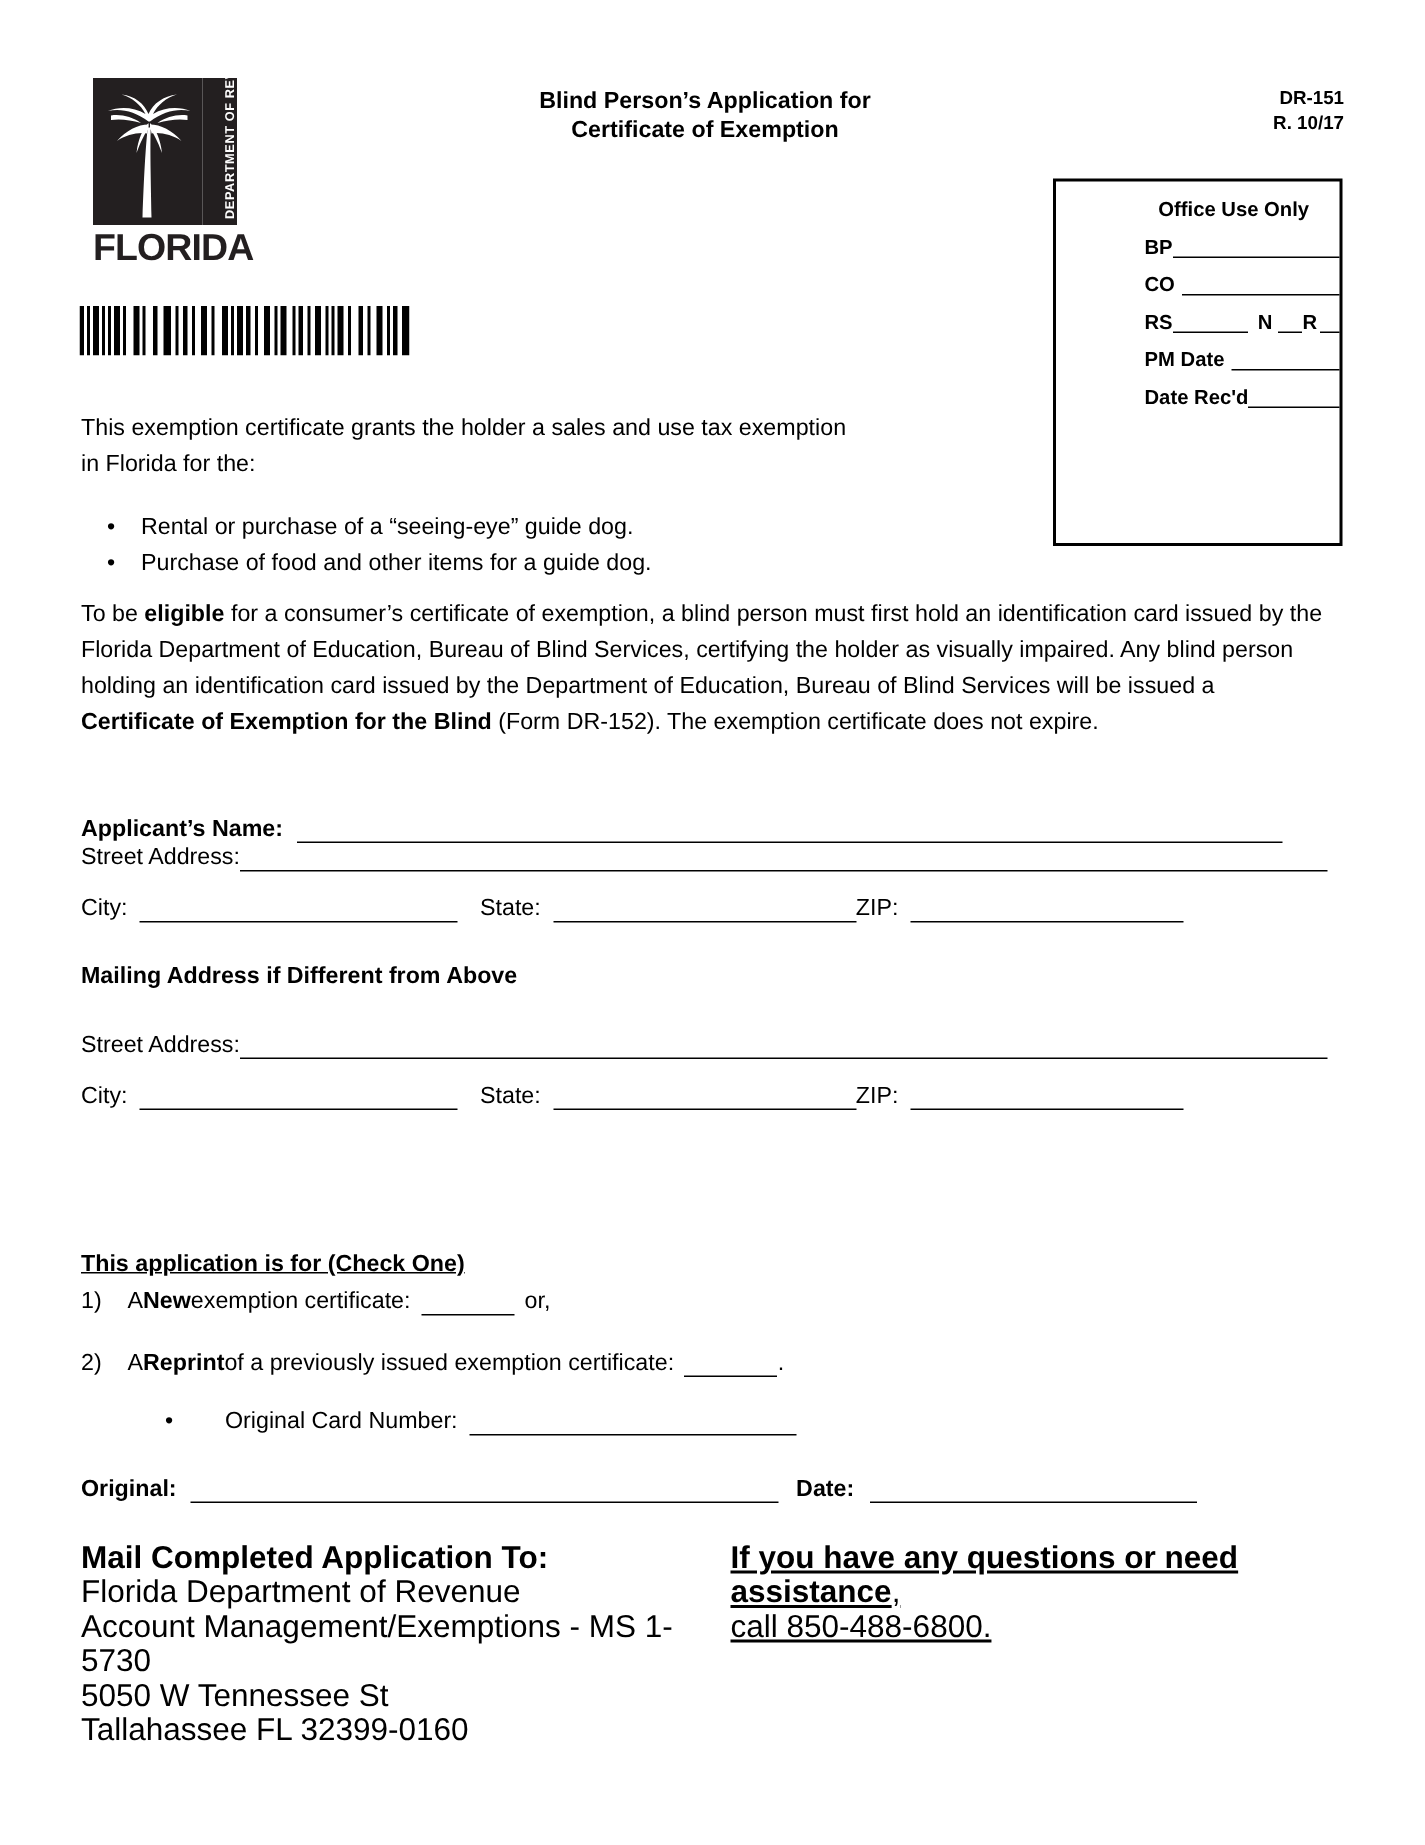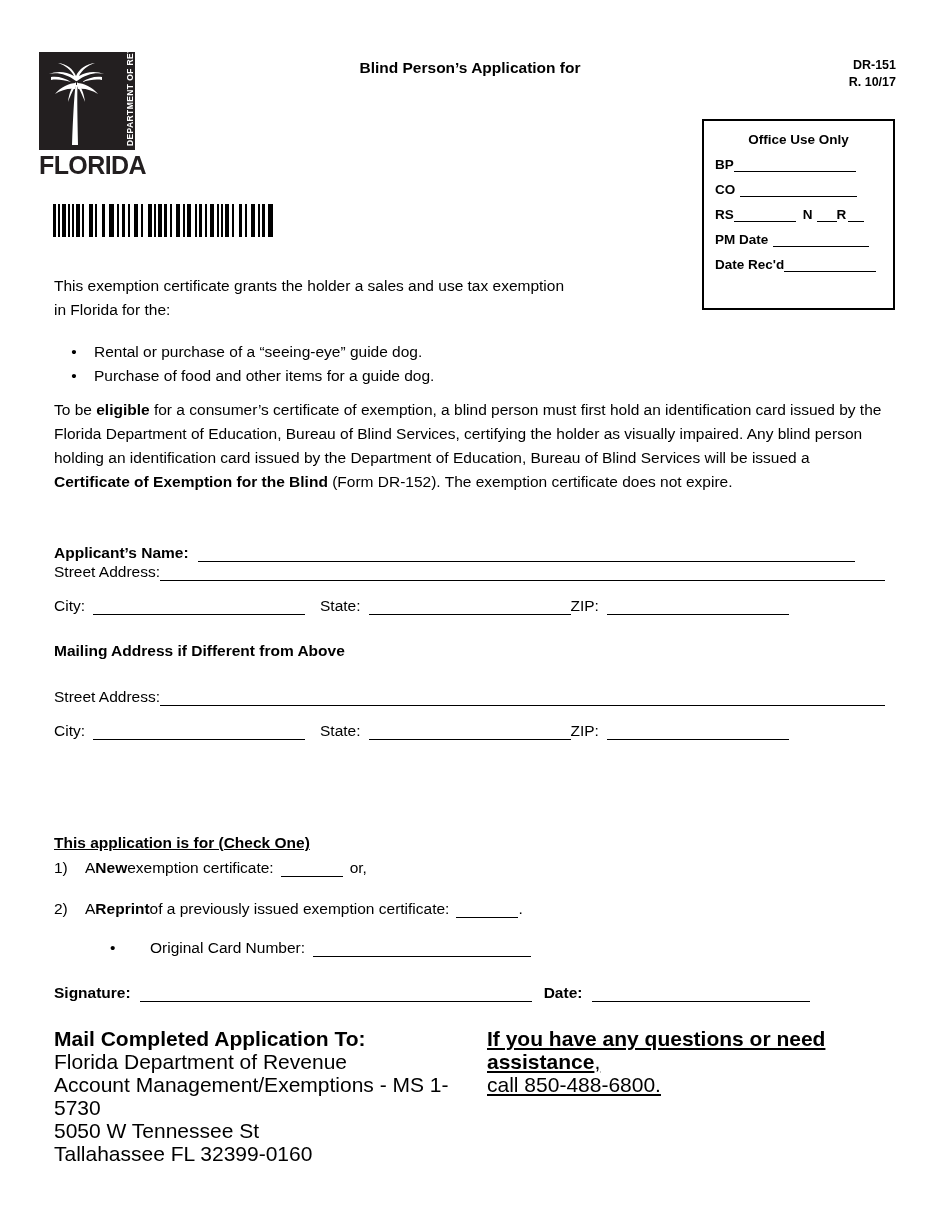--- a/index.html
+++ b/index.html
@@ -15,21 +15,21 @@
     position: relative;
     width: 950px;
     height: 1230px;
     background: #ffffff;
     overflow: hidden;
   }
 
   
   .logo-wrap {
     position: absolute;
-    left: 39px;
+    left: 62px;
     top: 52px;
     width: 96px;
     height: 126px;
   }
   .logo-box {
     position: absolute;
     left: 0;
     top: 0;
     width: 73px;
     height: 98px;
@@ -106,24 +106,25 @@
     font-weight: bold;
     line-height: 17px;
   }
 
   
   .office-box {
     position: absolute;
     left: 702px;
     top: 119px;
     width: 193px;
-    height: 191px;
+    height: 245px;
     border: 2.5px solid #000;
     box-sizing: border-box;
     background: #fff;
+    padding-left: 48px;
   }
   .office-title {
     text-align: center;
     font-size: 13.5px;
     font-weight: bold;
     margin-top: 11px;
   }
   .office-row {
     font-size: 13.5px;
     font-weight: bold;
@@ -286,20 +287,21 @@
       <rect x="192" y="0" width="2" height="33"></rect>
       <rect x="198" y="0" width="4" height="33"></rect>
       <rect x="205" y="0" width="2" height="33"></rect>
       <rect x="209" y="0" width="3" height="33"></rect>
       <rect x="215" y="0" width="5" height="33"></rect>
     </g>
   </svg>
 
   <div class="form-title">
     <div>Blind Person’s Application for</div>
+    <div>Certificate of Exemption</div>
   </div>
   <div class="form-meta">
     <div>DR-151</div>
     <div>R. 10/17</div>
   </div>
 
   <div class="office-box">
     <div class="office-title">Office Use Only</div>
 
     <div class="office-row">
@@ -408,21 +410,21 @@
     <span>.</span>
   </div>
 
   <div class="optrow" style="left:110px; top:939px;">
     <span style="flex:0 0 40px; text-align:left;">•</span>
     <span>Original Card Number:</span>
     <span class="optline" style="width:218px; margin-left:8px;"></span>
   </div>
 
   <div class="fieldrow" style="left:54px; top:983px;">
-    <span class="lab lab-b">Signature:</span>
+    <span class="lab lab-b">Original:</span>
     <span class="line" style="width:392px; margin-left:9px;"></span>
     <span class="lab lab-b" style="margin-left:12px;">Date:</span>
     <span class="line" style="width:218px; margin-left:10px;"></span>
   </div>
 
   <div class="footcol" style="left:54px; top:1027px; width:420px;">
     <div class="b">Mail Completed Application To:</div>
     <div>Florida Department of Revenue</div>
     <div>Account Management/Exemptions - MS 1-5730</div>
     <div>5050 W Tennessee St</div>

